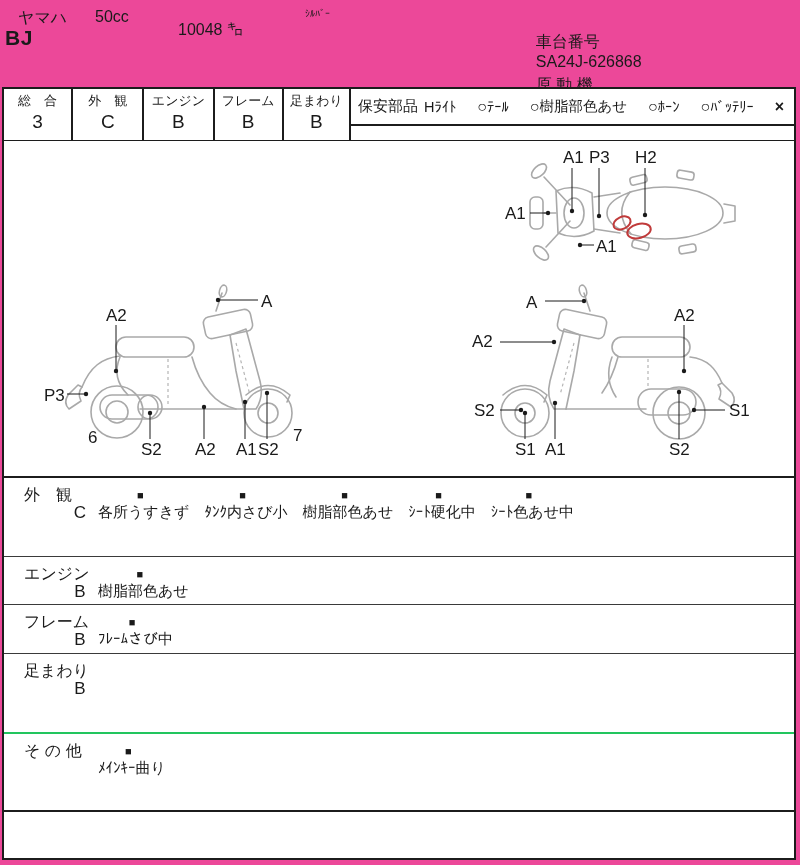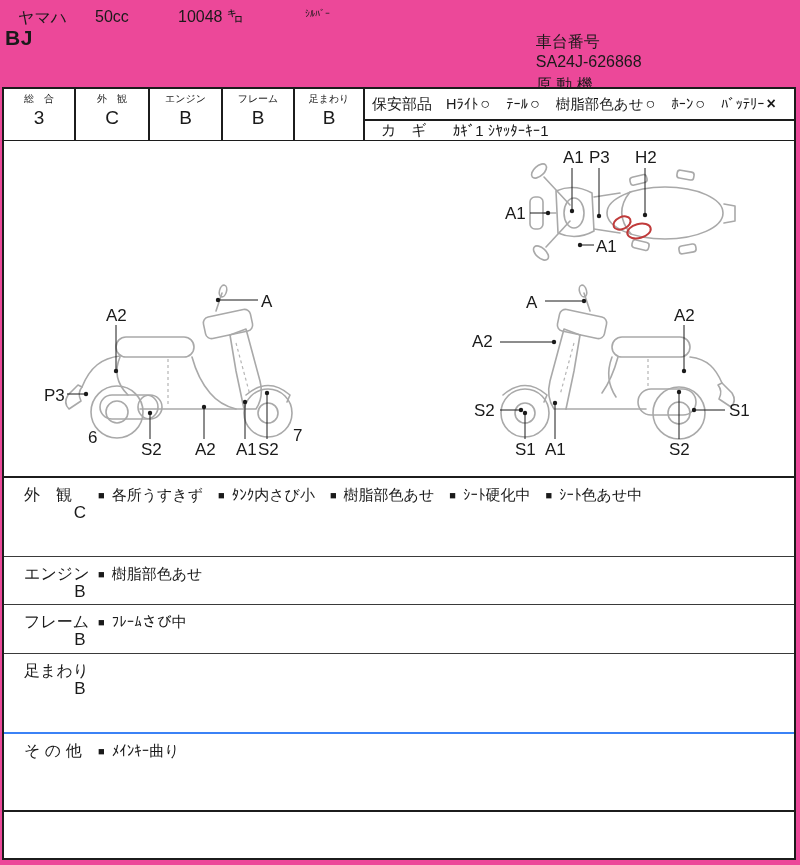--- a/index.html
+++ b/index.html
@@ -9,66 +9,66 @@
   .t16{font-size:16px;white-space:pre;}
   .t14{font-size:10px;white-space:pre;}
   .model{font-size:21px;font-weight:700;letter-spacing:.5px;}
 
   
   .grade-table{position:absolute;left:2px;top:87px;width:794px;height:55px;
                border:2px solid #1c1c1c;display:flex;box-sizing:border-box;background:#fff;}
   .grade-cell{border-right:2px solid #1c1c1c;box-sizing:border-box;display:flex;
               flex-direction:column;align-items:center;}
   .gc1{width:72px;} .gc2{width:74px;} .gc3{width:73px;} .gc4{width:72px;} .gc5{width:70px;}
-  .grade-cell .lbl{font-size:10px;margin-top:3px;white-space:pre;}
+  .grade-cell .lbl{font-size:13px;margin-top:3px;white-space:pre;}
   .grade-cell .val{font-size:19px;margin-top:1px;}
   .safety-box{flex:1;display:flex;flex-direction:column;box-sizing:border-box;}
   .safety-row1{height:37px;border-bottom:2px solid #1c1c1c;display:flex;align-items:center;
                box-sizing:border-box;padding:0 10px 0 7px;}
   .safety-row1 .slbl{font-size:15px;white-space:pre;margin-right:6px;}
   .safety-items{flex:1;display:flex;justify-content:space-around;align-items:center;}
-  .safety-item{display:flex;align-items:center;gap:2px;font-size:14.5px;white-space:pre;}
+  .safety-item{display:flex;align-items:center;gap:21px;font-size:14.5px;white-space:pre;}
   .mark{font-weight:bold;font-size:16px;line-height:1;}
   .safety-row2{flex:1;display:flex;align-items:center;padding-left:16px;box-sizing:border-box;}
   .safety-row2 .klbl{font-size:15px;white-space:pre;}
   .safety-row2 .kval{font-size:15px;margin-left:26px;white-space:pre;}
 
   
   .main-box{position:absolute;left:2px;top:141px;width:794px;height:719px;
             border:2px solid #1c1c1c;border-top:none;box-sizing:border-box;background:#fff;}
   .note-row{position:absolute;left:0;right:0;box-sizing:border-box;}
   .row-gaikan{top:335px;height:80px;border-top:2px solid #1c1c1c;}
   .row-engine{top:415px;height:48px;border-top:1px solid #3a3a3a;}
   .row-frame {top:463px;height:49px;border-top:1px solid #3a3a3a;}
   .row-ashi  {top:512px;height:79px;border-top:1px solid #3a3a3a;}
-  .row-sonota{top:591px;height:84px;border-top:2px solid #3b82f6;}
+  .row-sonota{top:591px;height:84px;border-top:2px solid #22c55e;}
   .row-empty {top:669px;height:46px;border-top:2px solid #1c1c1c;}
   .note-label{position:absolute;left:20px;top:7px;font-size:16px;white-space:pre;}
   .note-grade{position:absolute;left:56px;top:25px;width:40px;text-align:center;font-size:17px;}
   .note-items{position:absolute;left:94px;top:8px;display:flex;gap:15px;font-size:15px;white-space:pre;}
-  .note-item{display:flex;align-items:flex-start;}
+  .note-item{display:flex;align-items:center;flex-direction:column;}
   .bullet{display:inline-block;margin-right:7px;}
   .bullet::before{content:"■";font-size:11px;line-height:1;position:relative;top:-1px;}
 
   
   svg text{font-size:17px;fill:#1a1a1a;font-family:"Liberation Sans",sans-serif;}
   .sketch{stroke:#a9a9a9;stroke-width:1.6;fill:none;stroke-linecap:round;stroke-linejoin:round;}
   .sketch-dash{stroke:#b5b5b5;stroke-width:1.2;fill:none;stroke-dasharray:3 3;}
   .leader{stroke:#1a1a1a;stroke-width:1;}
   .dot{fill:#1a1a1a;}
   .dmg{fill:none;stroke-width:2;}
 </style>
 </head>
 <body>
 
 <div class="page">
 
   <div class="abs t16" style="left:18px;top:8px;">ヤマハ</div>
   <div class="abs t16" style="left:95px;top:8px;">50cc</div>
-  <div class="abs t16" style="left:178px;top:8px;">10048 ㌔</div>
+  <div class="abs t16" style="left:178px;top:21px;">10048 ㌔</div>
   <div class="abs t14" style="left:305px;top:8px;">ｼﾙﾊﾞｰ</div>
   <div class="abs model" style="left:5px;top:26px;">BJ</div>
 
   <div class="abs t16" style="left:518px;top:14px;">
     <span>車台番号</span>
     <span>SA24J-626868</span>
   </div>
   <div class="abs t16" style="left:518px;top:57px;">
     <span>原 動 機</span>
     <span>A138E</span>
@@ -113,24 +113,20 @@
           </span>
             <span class="safety-item">
             <span>ﾎｰﾝ</span>
             <span class="mark">○</span>
           </span>
             <span class="safety-item">
             <span>ﾊﾞｯﾃﾘｰ</span>
             <span class="mark">×</span>
           </span>
           </span>
-      </div>
-      <div class="safety-row2">
-        <span class="klbl">カ　ギ</span>
-        <span class="kval">ｶｷﾞ1 ｼﾔｯﾀｰｷｰ1</span>
       </div>
     </div>
   </div>
 
   <div class="main-box">
 
     <svg class="abs" style="left:476px;top:2px;" width="300" height="135" viewBox="0 0 300 135">
       <g class="sketch">
         <rect x="50" y="54" width="13" height="32" rx="5"></rect>
         <line x1="63" y1="70" x2="76" y2="70"></line>

